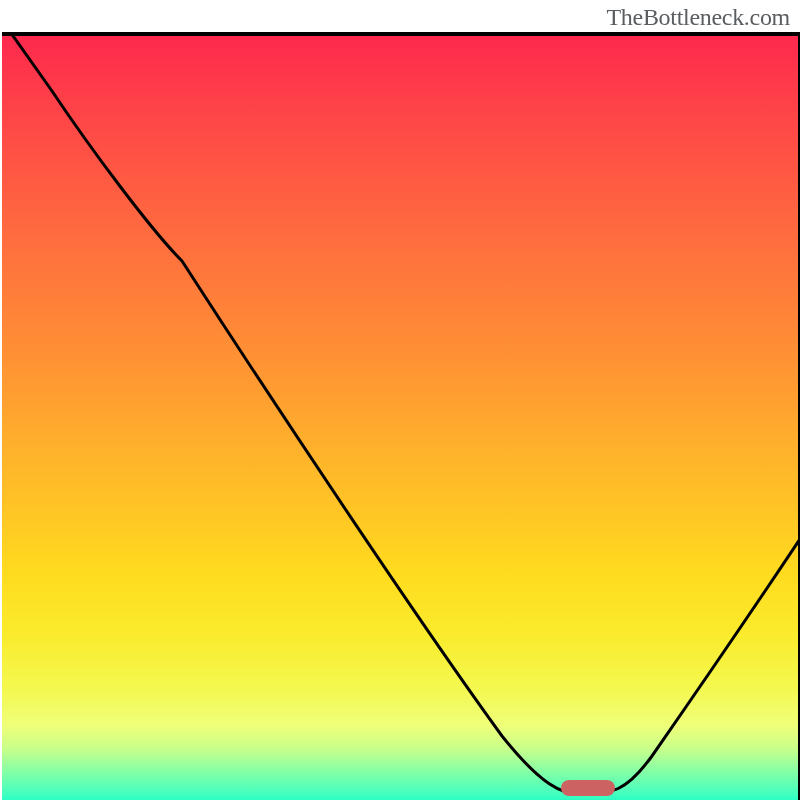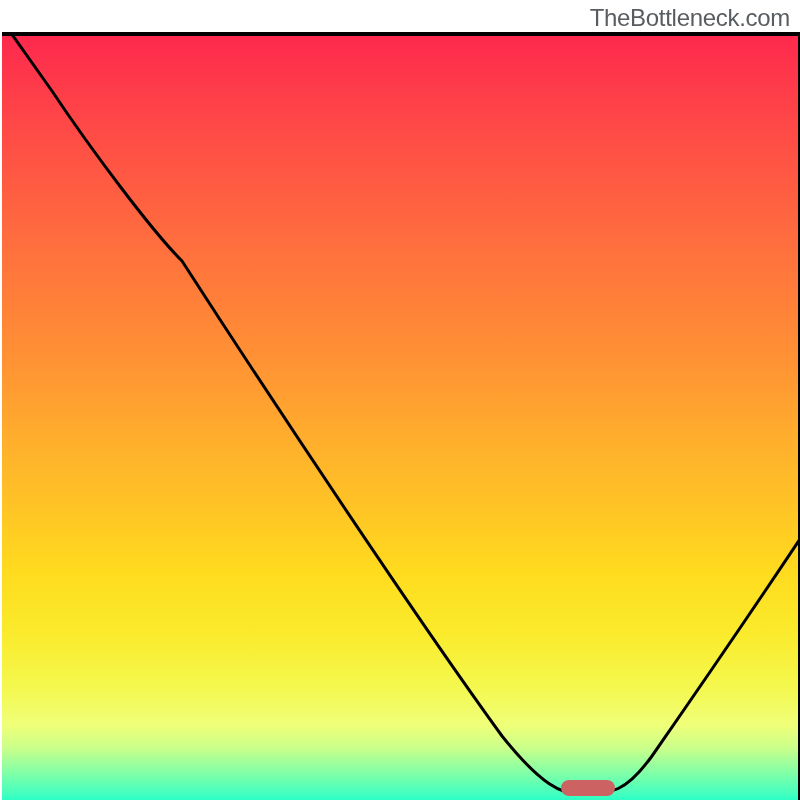--- a/index.html
+++ b/index.html
@@ -15,20 +15,21 @@
 
   .watermark {
     position: absolute;
     top: 4px;
     right: 10px;
     color: #595d60;
     font-size: 24px;
     font-weight: 500;
     z-index: 10;
     letter-spacing: -0.3px;
+    font-family: Liberation Serif, serif;
   }
 
   .chart-area {
     position: absolute;
     top: 32px;
     left: 2px;
     width: 796px;
     height: 766px;
     border-top: 4px solid #000;
     border-right: 4px solid #000;

